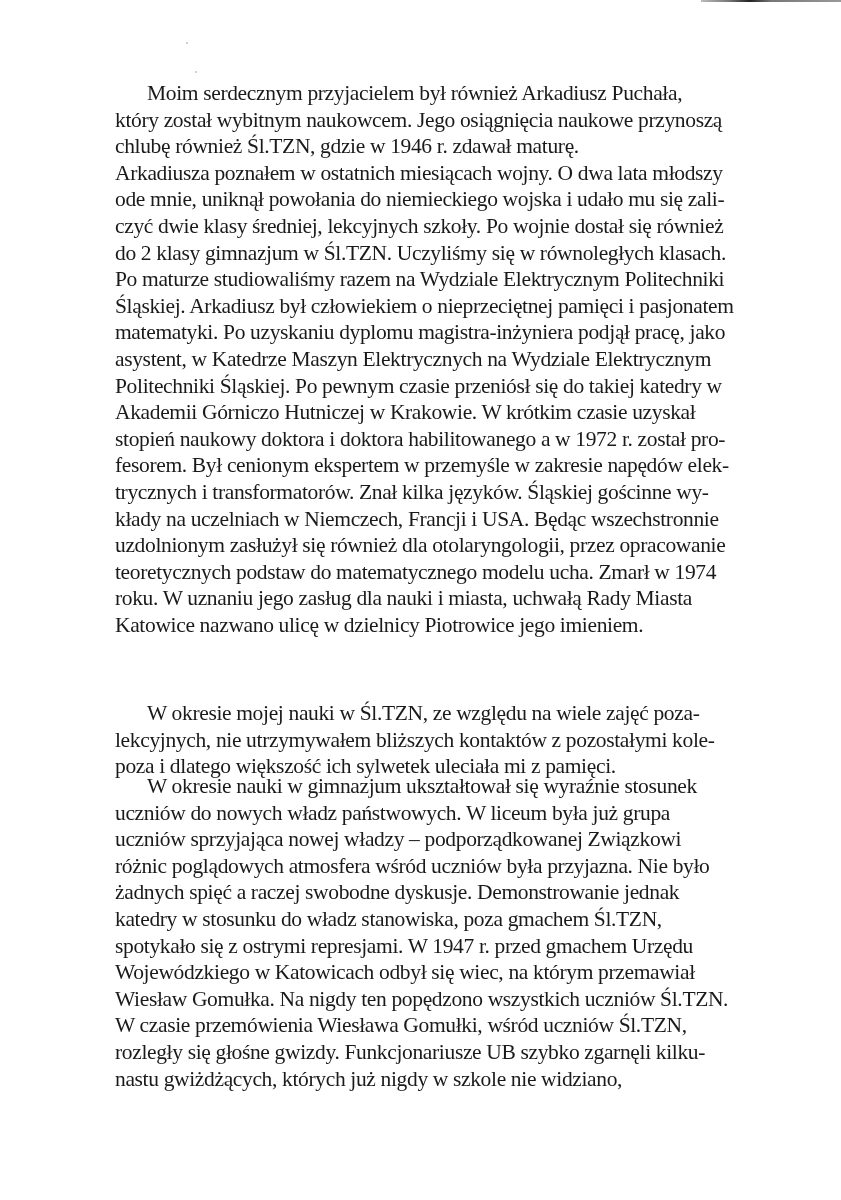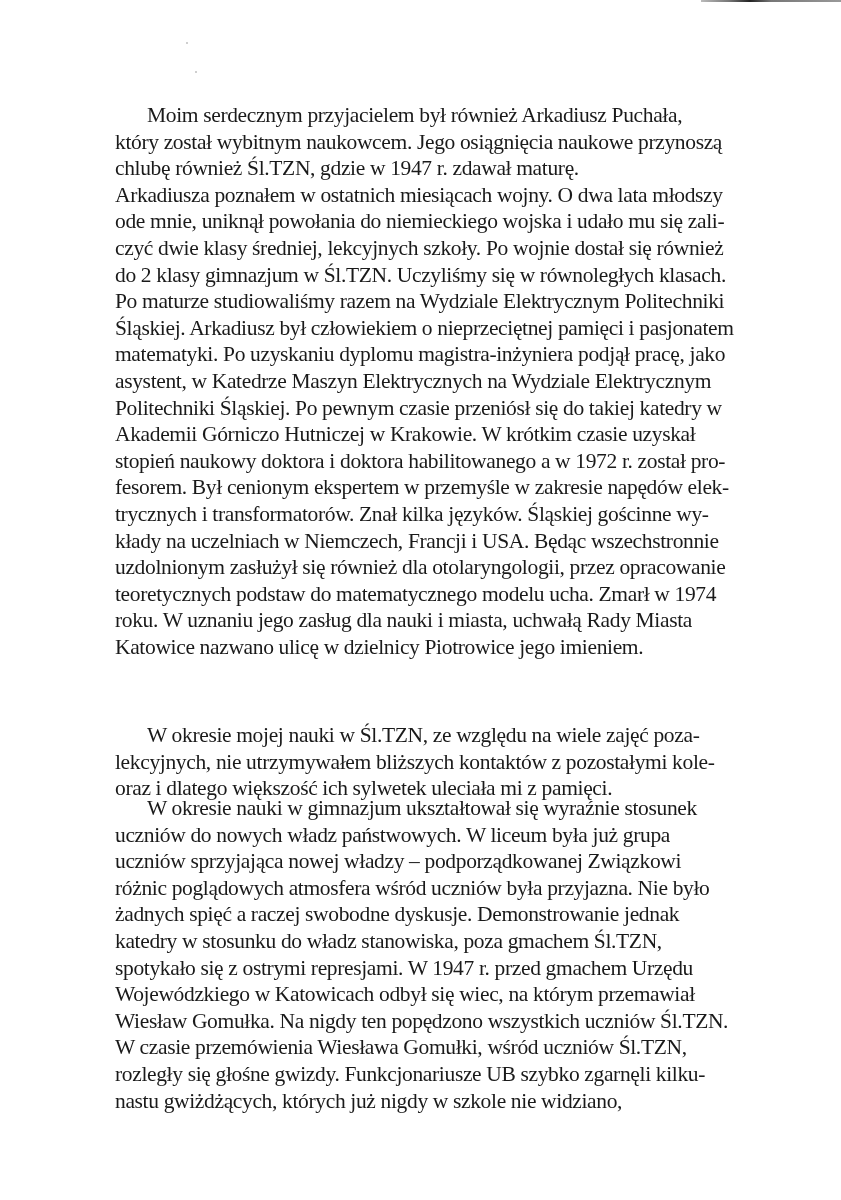--- a/index.html
+++ b/index.html
@@ -41,38 +41,37 @@
       font-size: 21.5px;
       line-height: 26.6px;
       letter-spacing: -0.35px;
     }
     .line {
       display: block;
       white-space: nowrap;
     }
     .line.indent {
       padding-left: 32px;
-      margin-top: 22px;
     }
     #para-1 { top: 80px; }
     #para-2 { top: 700px; }
     #para-3 { top: 773px; }
   </style>
 </head>
 <body>
 
 <div class="page">
   <div class="corner-line"></div>
   <div class="scan-speck" style="left:186px; top:42px;"></div>
   <div class="scan-speck" style="left:195px; top:71px;"></div>
 
   <div class="text-block" id="para-1">
       <span class="line indent">Moim serdecznym przyjacielem był również Arkadiusz Puchała,</span>
       <span class="line">który został wybitnym naukowcem. Jego osiągnięcia naukowe  przynoszą</span>
-      <span class="line">chlubę również Śl.TZN, gdzie w 1947 r. zdawał maturę.</span>
+      <span class="line">chlubę również Śl.TZN, gdzie w 1946 r. zdawał maturę.</span>
       <span class="line">Arkadiusza poznałem w ostatnich miesiącach wojny. O dwa lata młodszy</span>
       <span class="line">ode mnie, uniknął powołania do niemieckiego wojska i udało mu się zali-</span>
       <span class="line">czyć dwie klasy średniej, lekcyjnych szkoły. Po wojnie dostał się również</span>
       <span class="line">do 2 klasy gimnazjum w Śl.TZN. Uczyliśmy się w równoległych klasach.</span>
       <span class="line">Po maturze studiowaliśmy razem na Wydziale Elektrycznym Politechniki</span>
       <span class="line">Śląskiej. Arkadiusz był człowiekiem o nieprzeciętnej pamięci i pasjonatem</span>
       <span class="line">matematyki. Po uzyskaniu dyplomu magistra-inżyniera podjął pracę, jako</span>
       <span class="line">asystent, w Katedrze Maszyn Elektrycznych na Wydziale Elektrycznym</span>
       <span class="line">Politechniki Śląskiej. Po pewnym czasie przeniósł się do takiej katedry w</span>
       <span class="line">Akademii Górniczo Hutniczej w Krakowie. W krótkim czasie uzyskał</span>
@@ -81,21 +80,21 @@
       <span class="line">trycznych i transformatorów. Znał kilka języków. Śląskiej gościnne wy-</span>
       <span class="line">kłady na uczelniach w Niemczech, Francji i USA. Będąc wszechstronnie</span>
       <span class="line">uzdolnionym zasłużył się również dla otolaryngologii, przez opracowanie</span>
       <span class="line">teoretycznych podstaw do matematycznego modelu ucha. Zmarł w 1974</span>
       <span class="line">roku. W uznaniu jego zasług dla nauki i miasta, uchwałą Rady Miasta</span>
       <span class="line">Katowice nazwano ulicę w dzielnicy Piotrowice jego imieniem.</span>
     </div>
   <div class="text-block" id="para-2">
       <span class="line indent">W okresie mojej nauki w Śl.TZN, ze względu na wiele zajęć poza-</span>
       <span class="line">lekcyjnych, nie utrzymywałem bliższych kontaktów z pozostałymi kole-</span>
-      <span class="line">oraz i dlatego większość ich sylwetek uleciała mi z pamięci.</span>
+      <span class="line">poza i dlatego większość ich sylwetek uleciała mi z pamięci.</span>
     </div>
   <div class="text-block" id="para-3">
       <span class="line indent">W okresie nauki w gimnazjum ukształtował się wyraźnie stosunek</span>
       <span class="line">uczniów do nowych władz państwowych. W liceum była już grupa</span>
       <span class="line">uczniów sprzyjająca nowej władzy – podporządkowanej Związkowi</span>
       <span class="line">różnic poglądowych atmosfera wśród uczniów była przyjazna. Nie było</span>
       <span class="line">żadnych spięć a raczej swobodne dyskusje.  Demonstrowanie  jednak</span>
       <span class="line">katedry w stosunku do władz stanowiska, poza gmachem Śl.TZN,</span>
       <span class="line">spotykało się z ostrymi represjami. W 1947 r. przed gmachem Urzędu</span>
       <span class="line">Wojewódzkiego w Katowicach odbył się wiec, na którym przemawiał</span>

